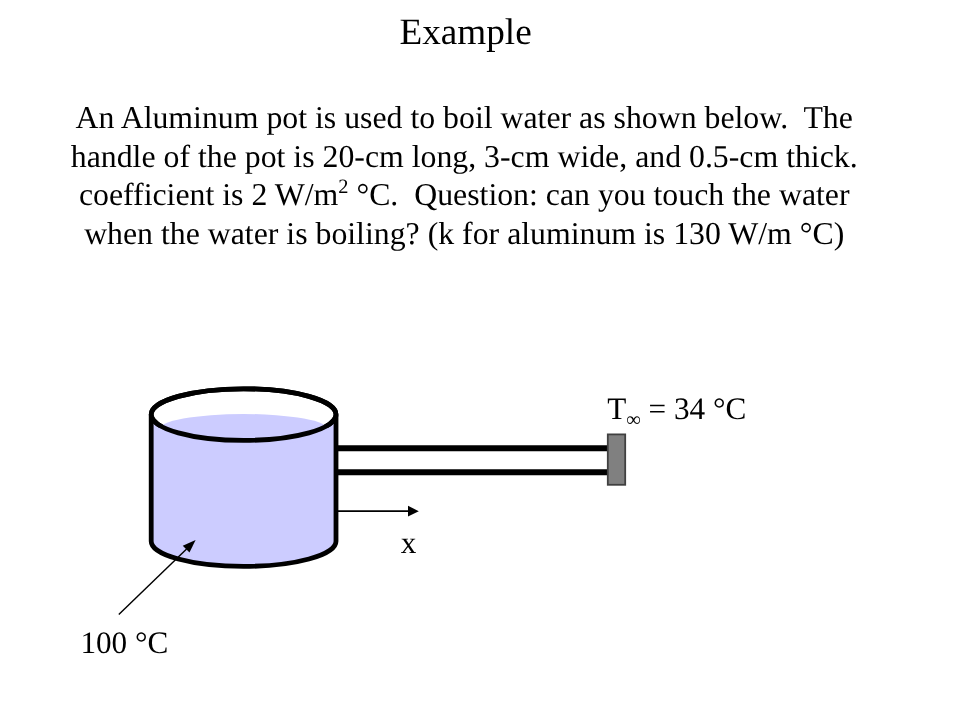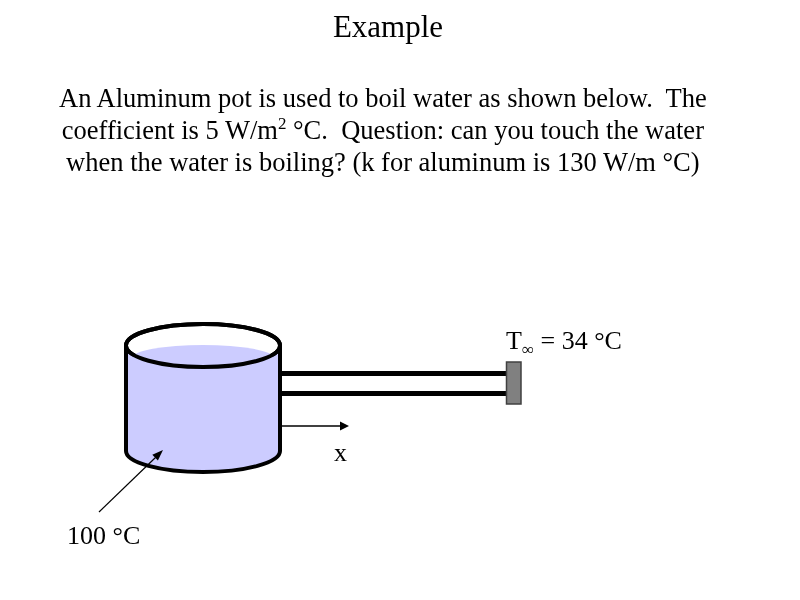--- a/index.html
+++ b/index.html
@@ -73,21 +73,22 @@
     top: 0;
   }
 </style>
 </head>
 <body>
 
 <div class="abs slide-title">Example</div>
 
 <div class="abs body-text">
   <div class="line">An Aluminum pot is used to boil water as shown below.  The</div>
-  <div class="line"><span>coefficient is 5 W/m</span><sup class="small">2</sup><span> °C.  Question: can you touch the water</span></div>
+  <div class="line">handle of the pot is 20-cm long, 3-cm wide, and 0.5-cm thick.</div>
+  <div class="line"><span>coefficient is 2 W/m</span><sup class="small">2</sup><span> °C.  Question: can you touch the water</span></div>
   <div class="line">when the water is boiling? (k for aluminum is 130 W/m °C)</div>
 </div>
 
 <svg class="diagram-canvas" width="800" height="600" viewBox="0 0 800 600">
 
   <path d="M 126,346 L 126,451 A 77,21 0 0 0 280,451 L 280,346" stroke="#000000" stroke-width="4" fill="#CCCCFF"></path>
 
   <ellipse cx="203" cy="345.5" rx="77" ry="21.5" fill="#ffffff" stroke="#000000" stroke-width="4"></ellipse>
 
   <ellipse cx="203" cy="358" rx="71" ry="13" stroke="none" fill="#CCCCFF"></ellipse>

